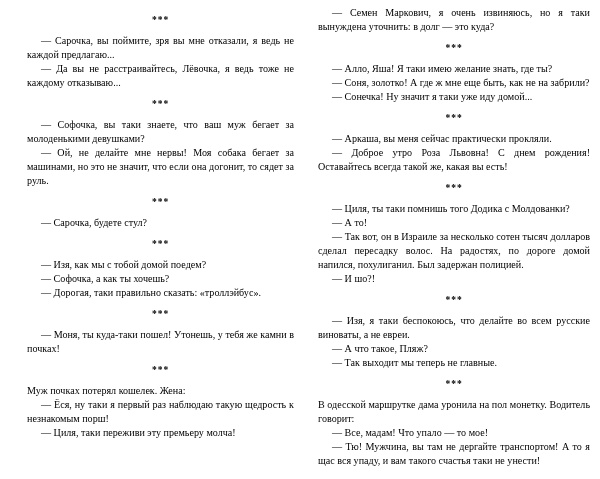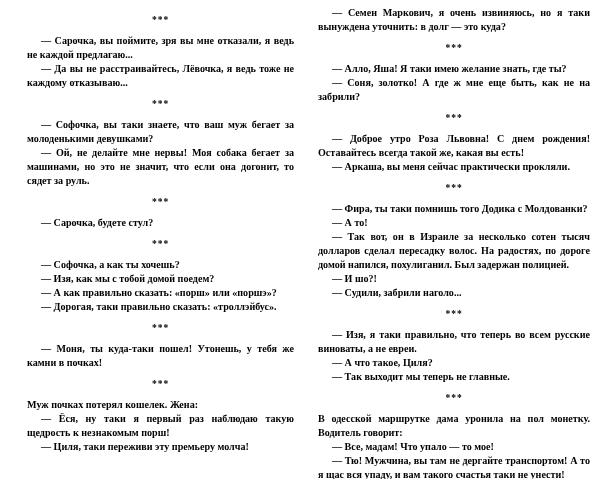--- a/index.html
+++ b/index.html
@@ -42,21 +42,20 @@
     width: 100%;
   }
   p {
     margin: 0;
     padding: 0;
     font-size: 10.1px;
     line-height: 14.0px;
     text-align: justify;
     text-justify: inter-word;
     hyphens: manual;
-    font-weight: bold;
     -webkit-hyphens: manual;
   }
   p.indent {
     text-indent: 14px;
   }
   p.noindent {
     text-indent: 0;
   }
   .sep {
     text-align: center;
@@ -77,52 +76,51 @@
     <div class="textcolumn">
         <div class="sep">***</div>
         <p class="indent">— Сарочка, вы поймите, зря вы мне отказали, я ведь не каждой предлагаю...</p>
         <p class="indent">— Да вы не расстраивайтесь, Лёвочка, я ведь тоже не каждому отказываю...</p>
         <div class="sep">***</div>
         <p class="indent">— Софочка, вы таки знаете, что ваш муж бегает за молоденькими девушками?</p>
         <p class="indent">— Ой, не делайте мне нервы! Моя собака бегает за машинами, но это не значит, что если она догонит, то сядет за руль.</p>
         <div class="sep">***</div>
         <p class="indent">— Сарочка, будете стул?</p>
         <div class="sep">***</div>
+        <p class="indent">— Изя, как мы с тобой домой поедем?</p>
         <p class="indent">— Софочка, а как ты хочешь?</p>
-        <p class="indent">— Изя, как мы с тобой домой поедем?</p>
-        <p class="indent">— А как правильно сказать: «порш» или «поршэ»?</p>
         <p class="indent">— Дорогая, таки правильно сказать: «троллэйбус».</p>
         <div class="sep">***</div>
         <p class="indent">— Моня, ты куда-таки пошел! Утонешь, у тебя же камни в почках!</p>
         <div class="sep">***</div>
         <p class="noindent">Муж почках потерял кошелек. Жена:</p>
         <p class="indent">— Ёся, ну таки я первый раз наблюдаю такую щедрость к незнакомым порш!</p>
         <p class="indent">— Циля, таки переживи эту премьеру молча!</p>
       </div>
 
   </div>
 
   <div class="page page-right">
     <div class="textcolumn">
         <p class="indent">— Семен Маркович, я очень извиняюсь, но я таки вынуждена уточнить: в долг — это куда?</p>
         <div class="sep">***</div>
         <p class="indent">— Алло, Яша! Я таки имею желание знать, где ты?</p>
         <p class="indent">— Соня, золотко! А где ж мне еще быть, как не на забрили?</p>
+        <p class="indent">— Сонечка! Ну значит я таки уже иду домой...</p>
         <div class="sep">***</div>
+        <p class="indent">— Аркаша, вы меня сейчас практически прокляли.</p>
         <p class="indent">— Доброе утро Роза Львовна! С днем рождения! Оставайтесь всегда такой же, какая вы есть!</p>
-        <p class="indent">— Аркаша, вы меня сейчас практически прокляли.</p>
         <div class="sep">***</div>
-        <p class="indent">— Фира, ты таки помнишь того Додика с Молдованки?</p>
+        <p class="indent">— Циля, ты таки помнишь того Додика с Молдованки?</p>
         <p class="indent">— А то!</p>
         <p class="indent">— Так вот, он в Израиле за несколько сотен тысяч долларов сделал пересадку волос. На радостях, по дороге домой напился, похулиганил. Был задержан полицией.</p>
         <p class="indent">— И шо?!</p>
-        <p class="indent">— Судили, забрили наголо...</p>
         <div class="sep">***</div>
-        <p class="indent">— Изя, я таки правильно, что теперь во всем русские виноваты, а не евреи.</p>
-        <p class="indent">— А что такое, Циля?</p>
+        <p class="indent">— Изя, я таки беспокоюсь, что делайте во всем русские виноваты, а не евреи.</p>
+        <p class="indent">— А что такое, Пляж?</p>
         <p class="indent">— Так выходит мы теперь не главные.</p>
         <div class="sep">***</div>
         <p class="noindent">В одесской маршрутке дама уронила на пол монетку. Водитель говорит:</p>
         <p class="indent">— Все, мадам! Что упало — то мое!</p>
         <p class="indent">— Тю! Мужчина, вы там не дергайте транспортом! А то я щас вся упаду, и вам такого счастья таки не унести!</p>
       </div>
 
   </div>
 
 </div>

